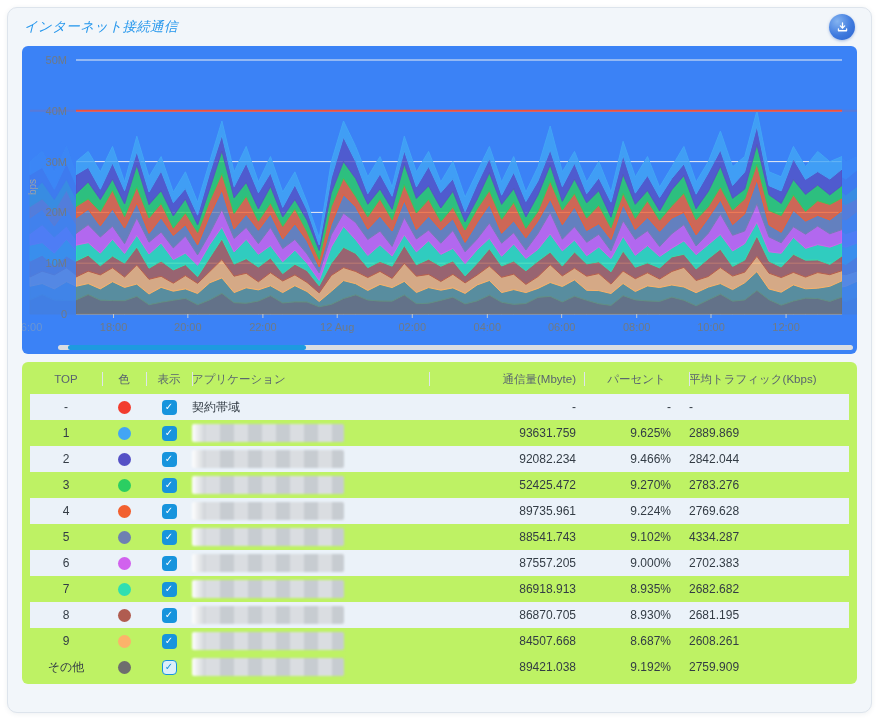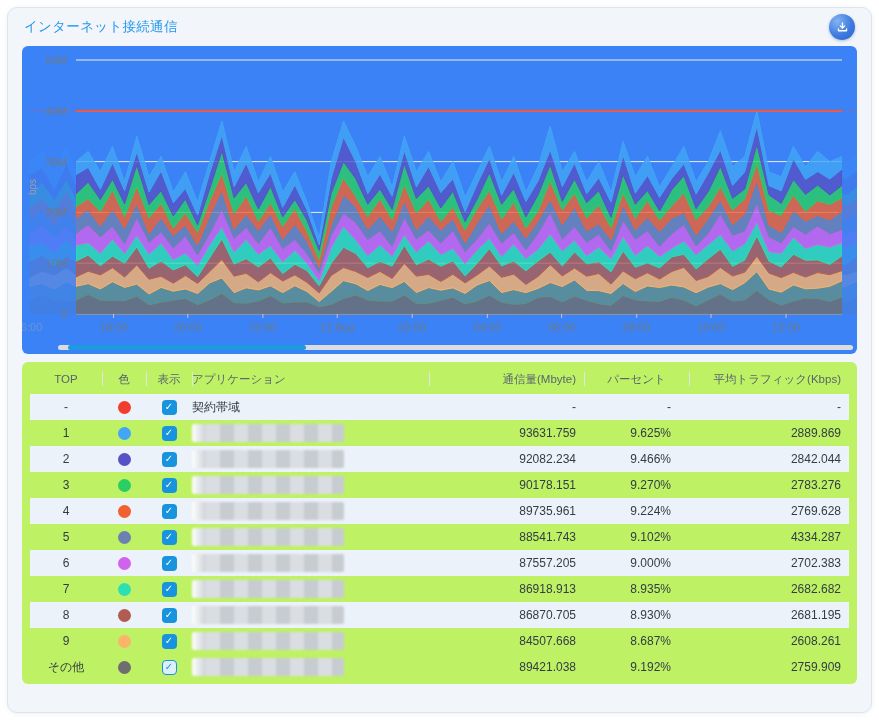--- a/index.html
+++ b/index.html
@@ -2,21 +2,21 @@
 <html><head>
 <meta charset="utf-8">
 <style>
   * { margin:0; padding:0; box-sizing:border-box; }
   html,body { width:879px; height:720px; background:#ffffff;
     font-family:"Liberation Sans","DejaVu Sans",sans-serif; }
   .card { position:absolute; left:7px; top:7px; width:865px; height:706px;
     background:#f2f6fa; border:1px solid #dde4ec; border-radius:10px;
     box-shadow:0 1px 5px rgba(40,60,90,.08); overflow:hidden; }
   .card-header { height:38px; display:flex; align-items:center;
-    justify-content:space-between; padding:0 16px; }
+    justify-content:space-between; padding:0 16px;font-style:italic; }
   .title { font-size:13.5px; color:#2496ec; letter-spacing:.3px; }
   .dl-btn { width:26px; height:26px; border:none; border-radius:50%; cursor:pointer;
     background:radial-gradient(circle at 32% 28%, #84b4f1 0%, #3f7ade 55%, #2a63cf 100%);
     display:flex; align-items:center; justify-content:center;
     box-shadow:0 1px 3px rgba(30,80,180,.35); }
   .chart-panel { position:relative; margin:0 14px; height:308px; background:#3b82f6;
     border-radius:6px; padding-top:6px; }
   .chart-panel svg { display:block; }
   .scrollbar { position:absolute; left:36px; right:4px; bottom:4px; height:5px; }
   .scroll-track { position:absolute; inset:0; border-radius:3px; }
@@ -30,21 +30,21 @@
     bottom:8px; width:1px; background:#dfe5eb; }
   td { height:26px; font-size:12px; color:#333c45; white-space:nowrap; }
   tr.striped td { background:#ebf2f9; }
   .c-top { width:72px; text-align:center; }
   .c-color { width:44px; text-align:center; }
   .c-check { width:46px; text-align:center; }
   .c-app { text-align:left; }
   .c-traffic { width:155px; text-align:right; padding-right:8px; }
   th.c-pct { width:105px; text-align:center; }
   td.c-pct { width:105px; text-align:right; padding-right:18px; }
-  .c-avg { width:160px; text-align:right; padding-right:8px; }
+  .c-avg { width:160px; text-align:left; padding-right:8px; }
   .dot { display:inline-block; width:13px; height:13px; border-radius:50%;
     vertical-align:middle; }
   .cbx { display:inline-flex; width:15px; height:15px; border-radius:4px;
     align-items:center; justify-content:center; cursor:pointer;
     background:#1794dd; color:#fff; font-size:10px; line-height:1; }
   .cbx.light { background:#dceffb; border:1px solid #1794dd; color:#1794dd; }
   .blur-name { width:152px; height:18px; border-radius:2px; filter:blur(1.3px);
     background:
       linear-gradient(90deg,#ffffff 0px, rgba(255,255,255,0) 16px),
       repeating-linear-gradient(90deg,#c7ccd1 0 14px,#dadde1 14px 28px),
@@ -211,21 +211,21 @@
             <td class="c-pct">9.466%</td>
             <td class="c-avg">2842.044</td>
           </tr>
           <tr>
             <td class="c-top">3</td>
             <td class="c-color"><span class="dot" style="background: rgb(43, 206, 98);"></span></td>
             <td class="c-check"><span class="cbx">✓</span></td>
             <td class="c-app">
               <div class="blur-name"></div>
             </td>
-            <td class="c-traffic">90178.151</td>
+            <td class="c-traffic">52425.472</td>
             <td class="c-pct">9.270%</td>
             <td class="c-avg">2783.276</td>
           </tr>
           <tr class="striped">
             <td class="c-top">4</td>
             <td class="c-color"><span class="dot" style="background: rgb(242, 96, 47);"></span></td>
             <td class="c-check"><span class="cbx">✓</span></td>
             <td class="c-app">
               <div class="blur-name"></div>
             </td>

